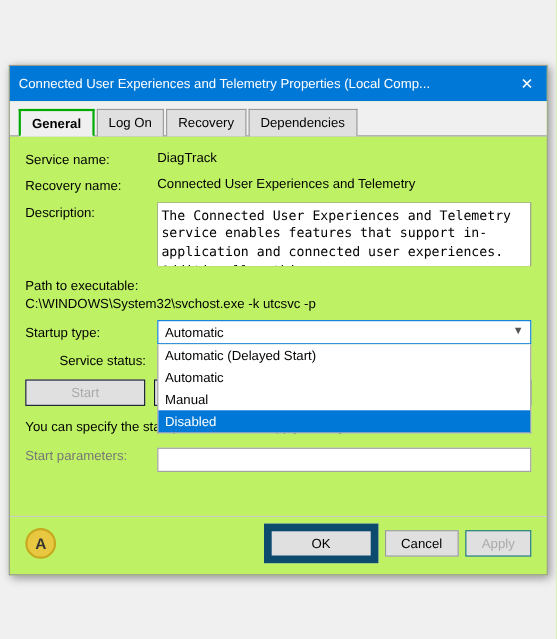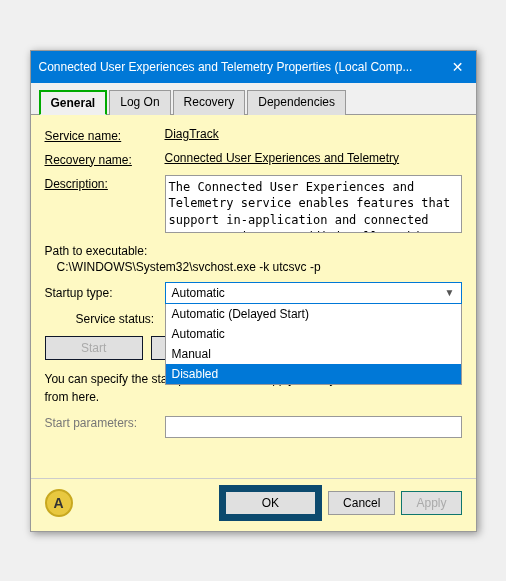--- a/index.html
+++ b/index.html
@@ -8,22 +8,22 @@
       font-size: 12px;
       background: #f0f0f0;
       display: flex;
       justify-content: center;
       align-items: center;
       width: 506px;
       height: 581px;
       overflow: hidden;
     }
     .window {
-      width: 447px;
-      background: #fef9c3;
+      width: 490px;
+      background: #bef264;
       border: 1px solid #999;
       box-shadow: 2px 2px 8px rgba(0,0,0,0.4);
     }
     .title-bar {
       background: #0078d7;
       color: white;
       display: flex;
       align-items: center;
       justify-content: space-between;
       padding: 6px 8px;
@@ -72,21 +72,20 @@
       font-weight: 600;
       z-index: 1;
     }
     .content {
       padding: 12px 14px;
     }
     .field-row {
       display: flex;
       align-items: flex-start;
       margin-bottom: 8px;
-      text-decoration: underline;
     }
     .field-label {
       width: 120px;
       min-width: 120px;
       color: #000;
       padding-top: 2px;
       font-size: 12px;
     }
     .field-value {
       flex: 1;
@@ -105,21 +104,20 @@
     }
     .path-section {
       margin-bottom: 8px;
     }
     .path-label {
       font-size: 12px;
       margin-bottom: 2px;
     }
     .path-value {
       font-size: 12px;
-      margin-left: 12px;
     }
     .startup-row {
       display: flex;
       align-items: center;
       margin-bottom: 0;
       position: relative;
     }
     .startup-label {
       width: 120px;
       min-width: 120px;

